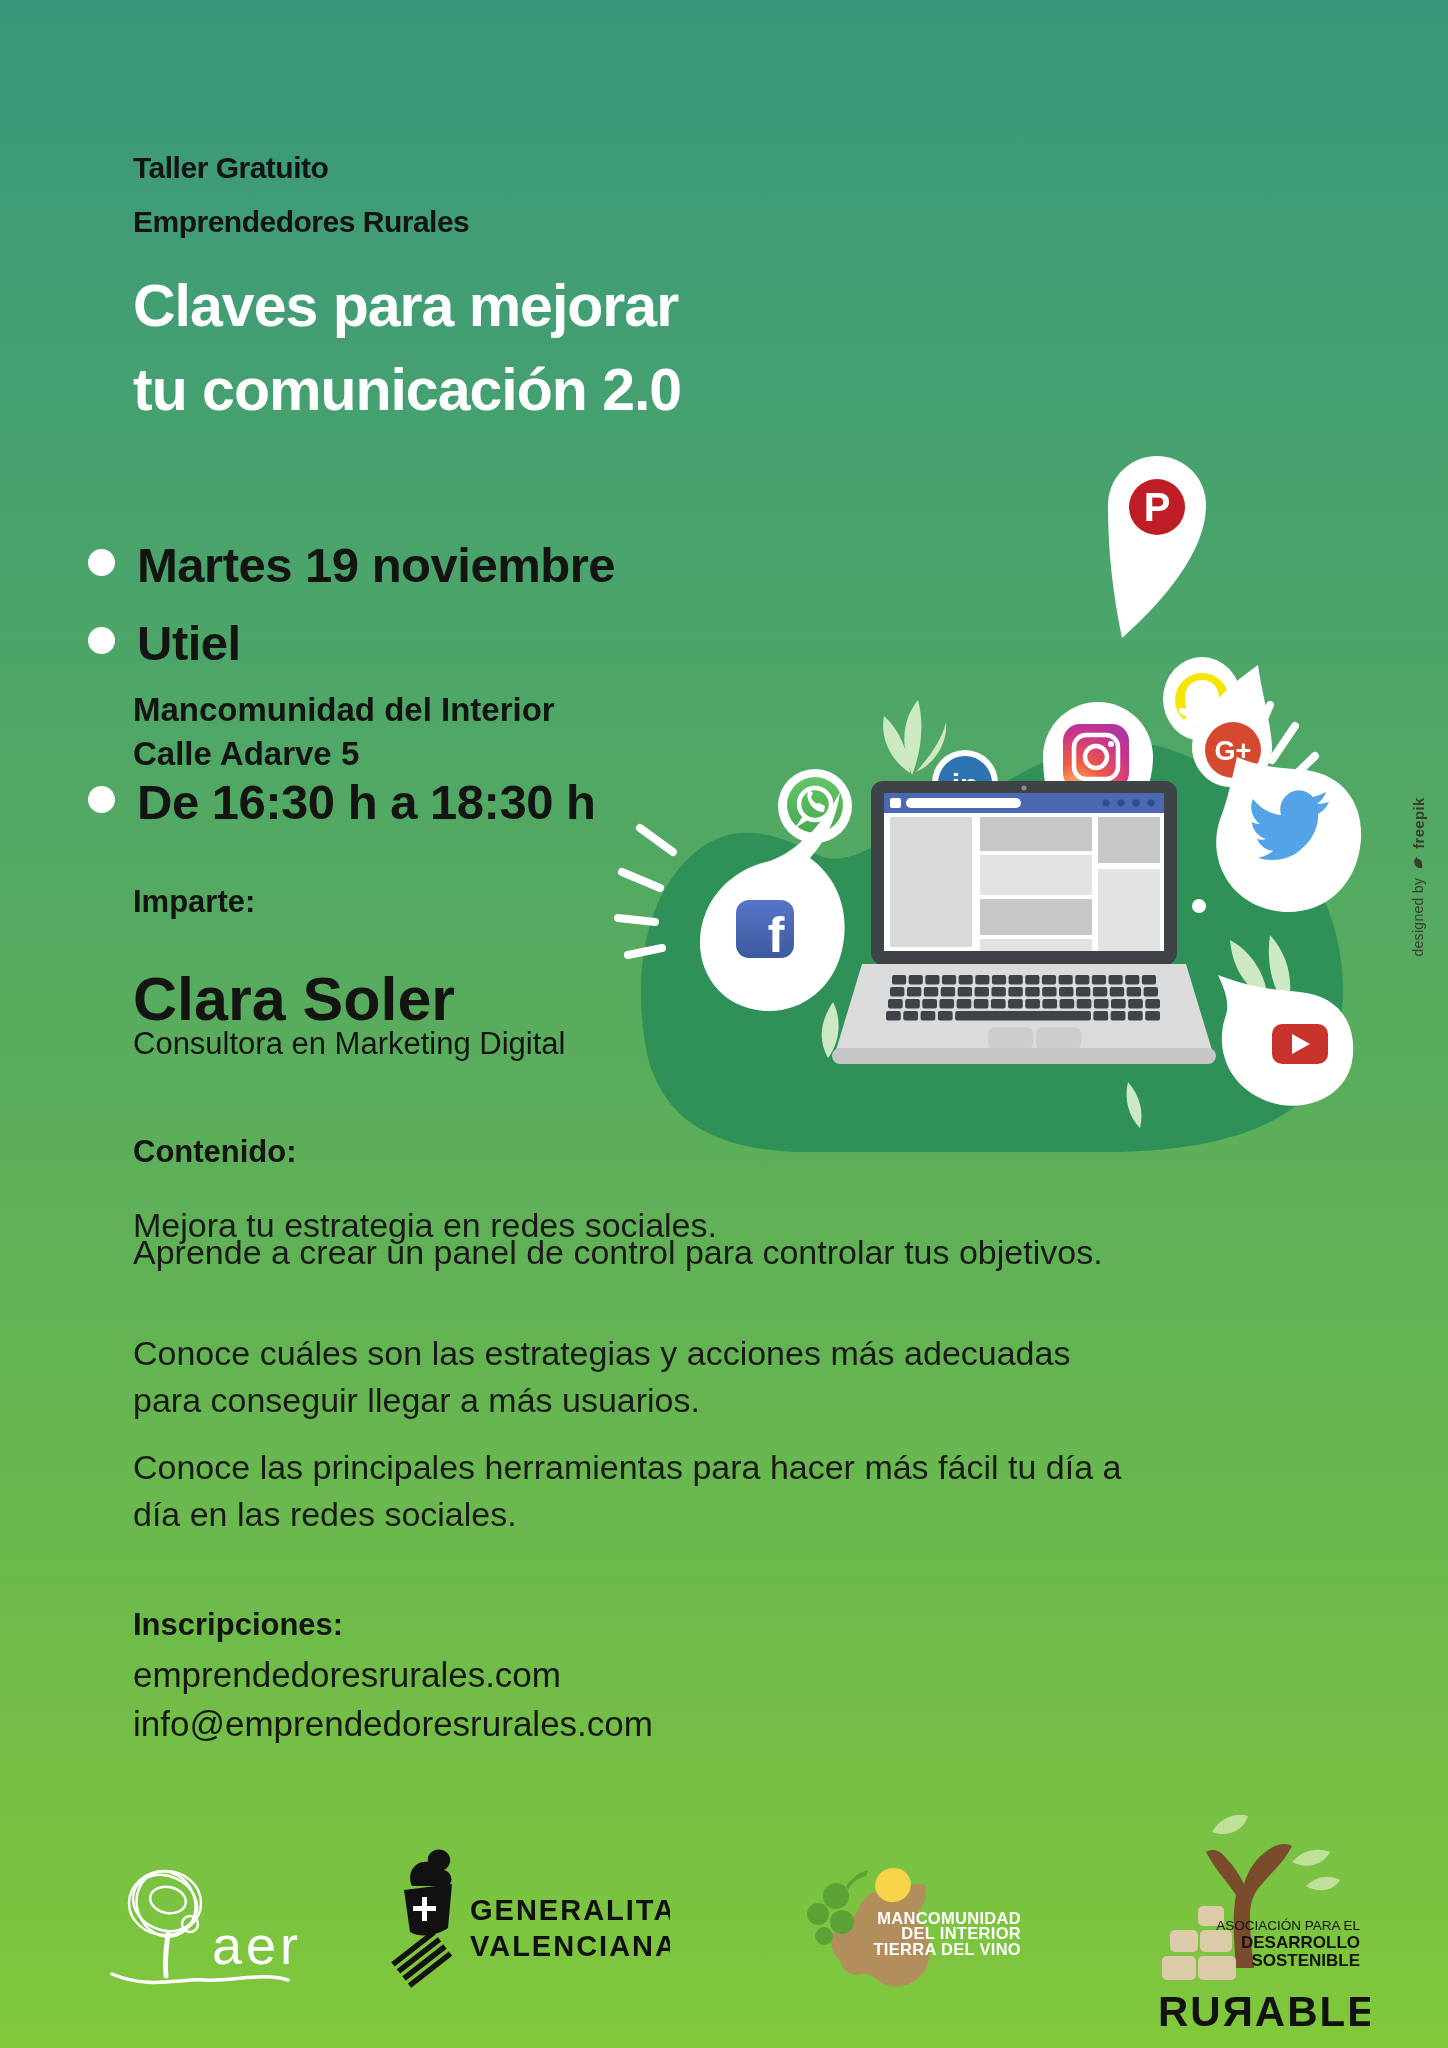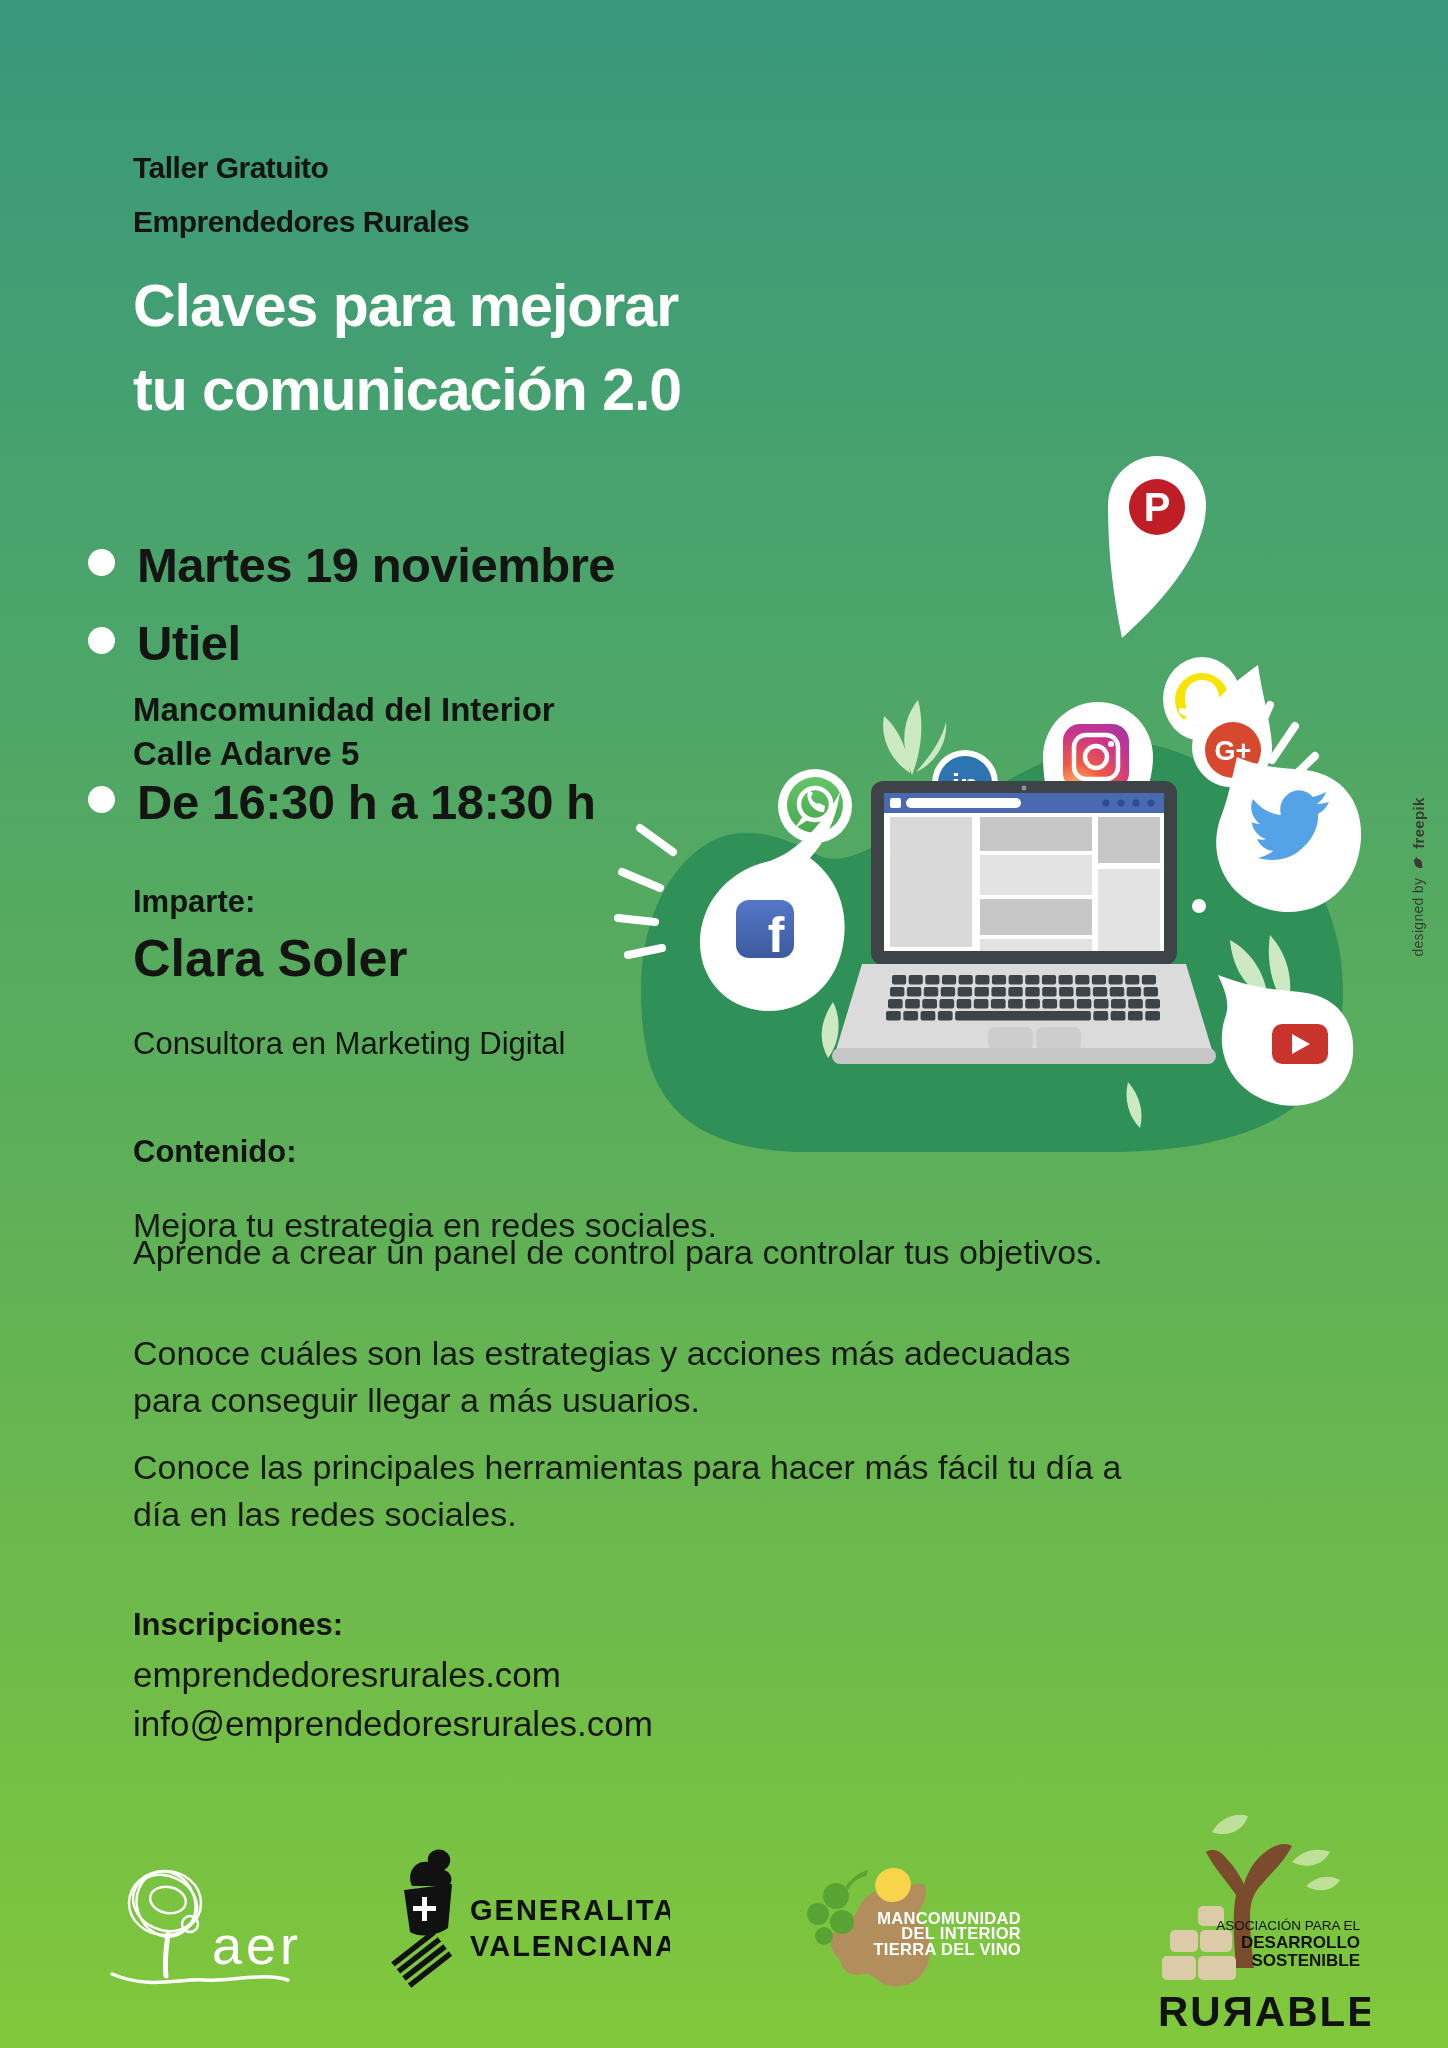--- a/index.html
+++ b/index.html
@@ -7,21 +7,21 @@
   .poster{position:relative;width:1448px;height:2048px;overflow:hidden;
     background:linear-gradient(180deg,#39987C 0%,#4AA46B 28%,#5CAE5A 55%,#6FBB4A 80%,#81C83B 100%);}
   .abs{position:absolute;}
   .blk{color:#141412;}
   .eyebrow{left:133px;top:94px;font-size:30px;line-height:54px;font-weight:800;letter-spacing:-0.5px;margin-top:47px;}
   .main-title{left:133px;top:264px;font-size:59px;line-height:84px;font-weight:800;letter-spacing:-1px;color:#ffffff;}
   .dot{left:88px;width:27px;height:27px;border-radius:50%;background:#ffffff;}
   .bullet{left:137px;font-size:49px;font-weight:800;letter-spacing:-0.5px;}
   .address{left:133px;top:673px;font-size:33px;line-height:44px;font-weight:700;margin-top:15px;}
   .small-head{left:133px;font-size:31px;font-weight:800;}
-  .speaker{left:133px;top:928px;font-size:52px;font-weight:800;}
+  .speaker{left:133px;top:964px;font-size:61px;font-weight:800;}
   .role{left:133px;top:994px;font-size:31px;font-weight:400;margin-top:32px;}
   .para{left:133px;width:1260px;font-size:34px;line-height:47px;font-weight:400;color:#1A1A18;}
   .links{left:133px;top:1650px;font-size:35px;line-height:49px;font-weight:400;color:#161614;}
   .credit{left:1318px;top:868px;width:200px;height:18px;transform:rotate(-90deg);
     display:flex;align-items:center;justify-content:center;gap:7px;
     font-size:14px;color:#3B3B33;letter-spacing:0.3px;}
   .credit b{font-weight:700;font-size:15px;}
   svg text{font-family:"Liberation Sans","DejaVu Sans",sans-serif;}
 </style>
 </head>

